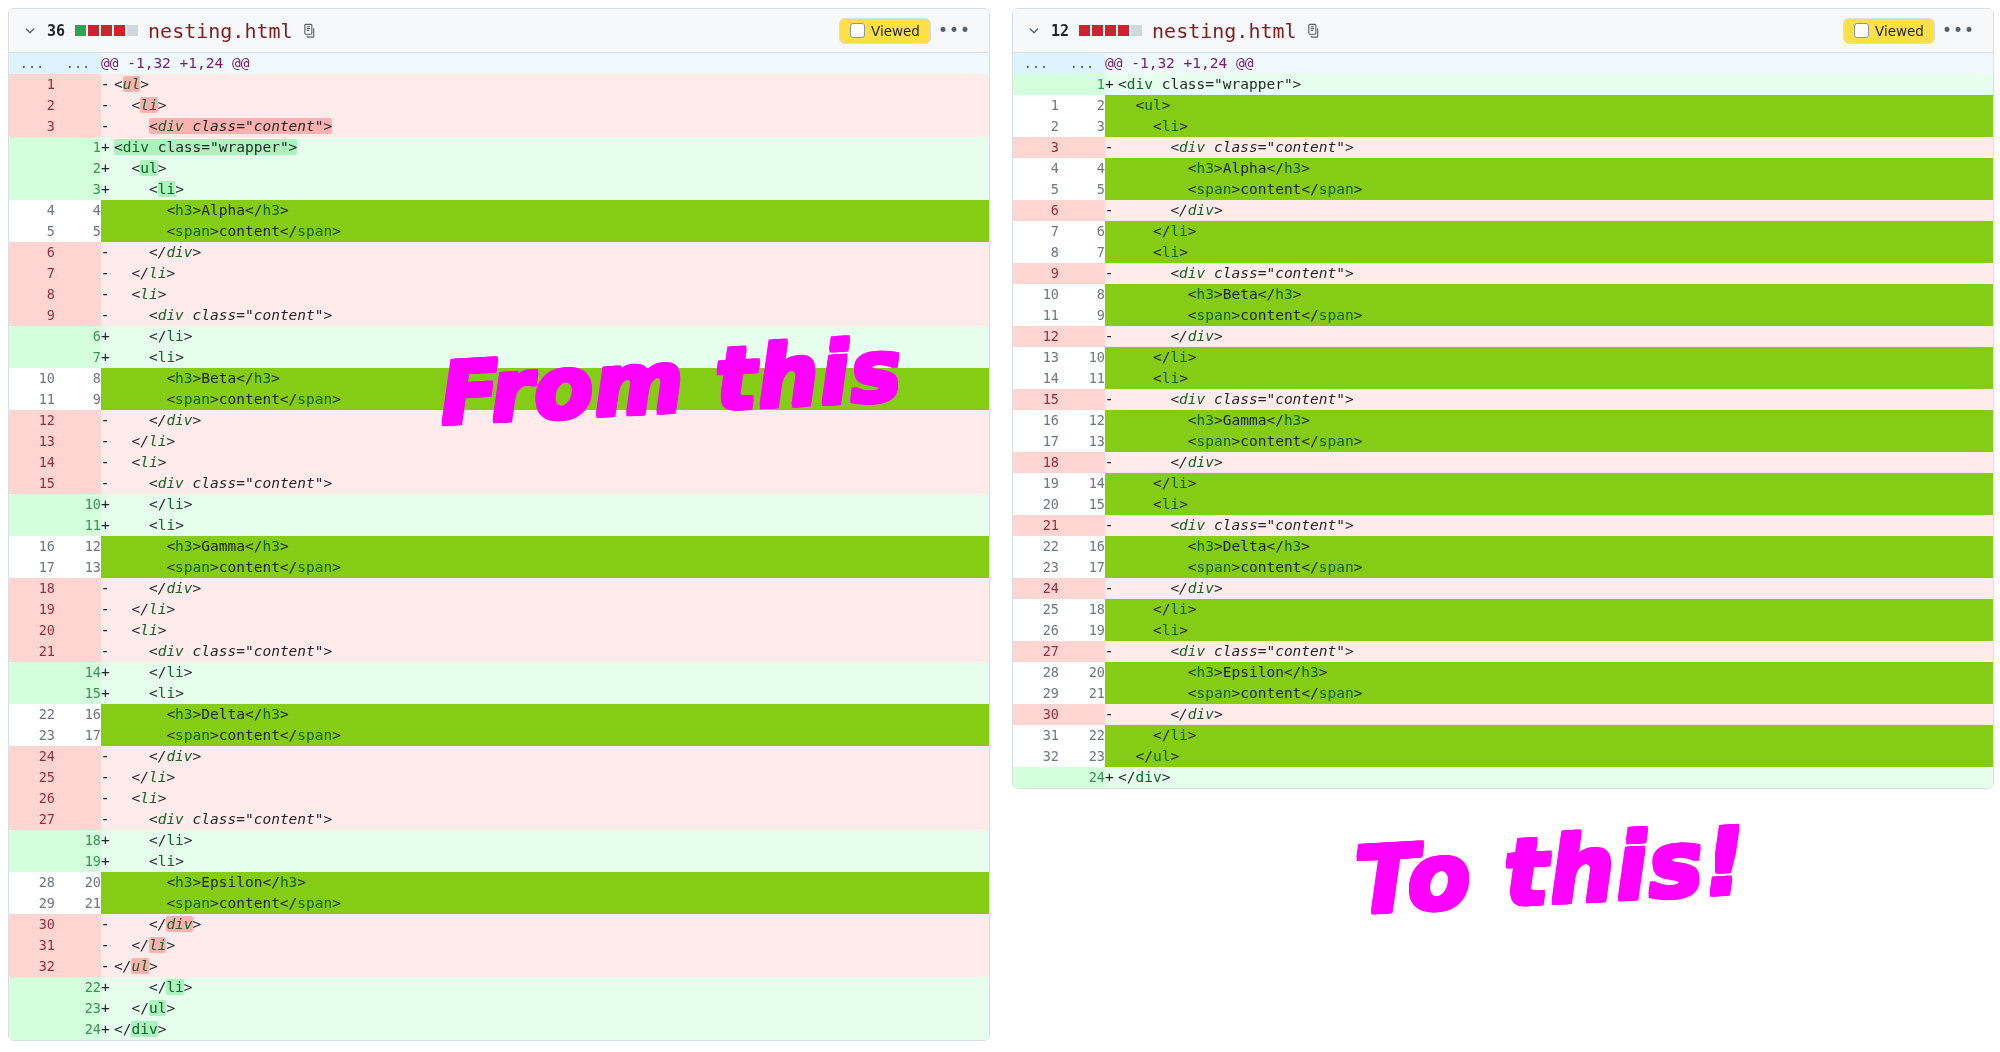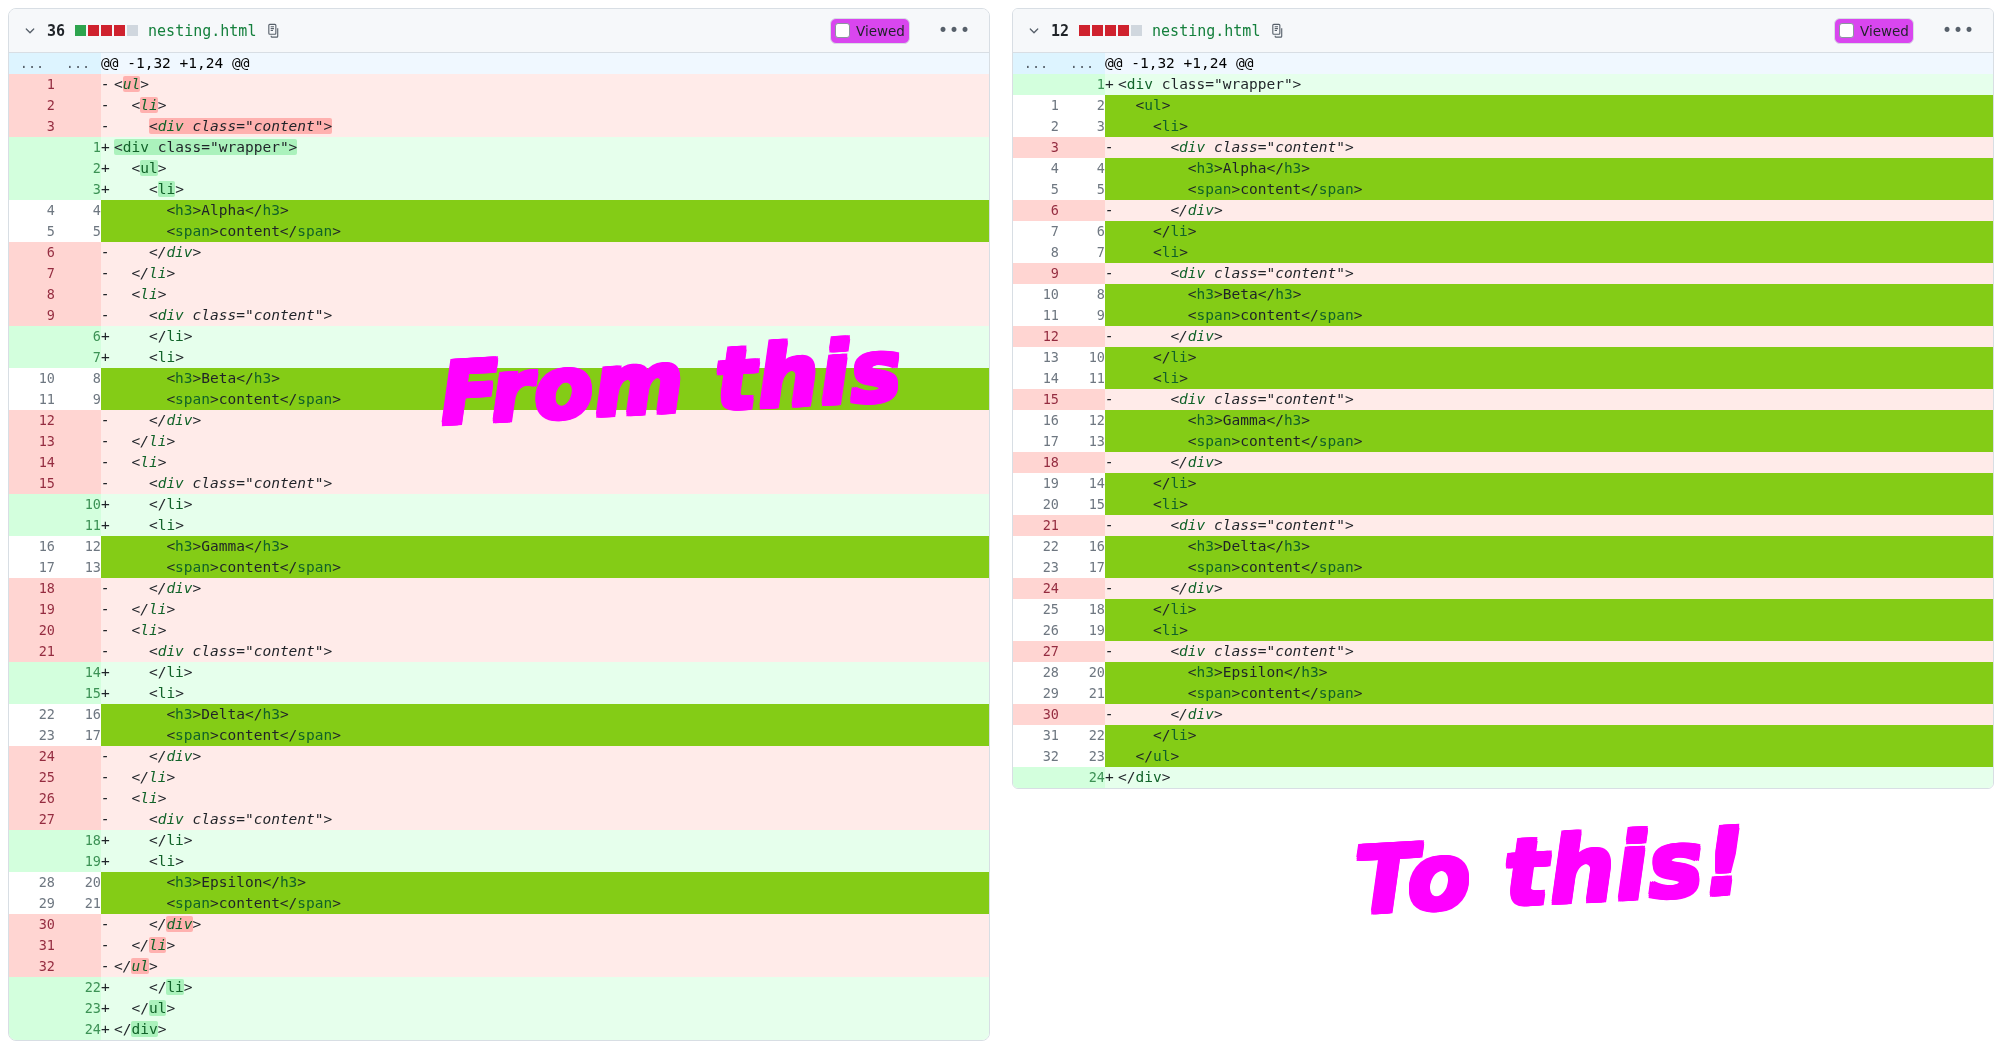--- a/index.html
+++ b/index.html
@@ -14,21 +14,21 @@
 
   
   .panel{
     position:absolute;top:8px;
     border:1px solid #d8dee4;
     border-radius:6px;
     background:#fff;
     overflow:hidden;
     box-sizing:border-box;
   }
-  .panel-left{left:8px;width:982px;border-radius:8px;}
+  .panel-left{left:8px;width:982px;}
   .panel-right{left:1012px;width:982px;}
 
   .file-header{
     height:44px;
     background:#f6f8fa;
     border-bottom:1px solid #d8dee4;
     display:flex;align-items:center;
     padding:0 12px;
     box-sizing:border-box;
   }
@@ -40,33 +40,33 @@
   .chev svg{display:block;}
   .change-count{
     font-family:"DejaVu Sans Mono","Liberation Mono",monospace;
     font-size:15px;font-weight:700;color:#1f2328;
     margin-right:10px;
   }
   .diffstat{display:flex;gap:2px;margin-right:10px;align-items:center;}
   .diffstat i{width:11px;height:11px;display:block;}
   .filename{
     font-family:"DejaVu Sans Mono","Liberation Mono",monospace;
-    font-size:15px;color:#15803d;margin-right:8px;
+    font-size:20px;color:#7f1d1d;margin-right:8px;
   }
   .copy-icon{
     width:18px;height:18px;color:#57606a;display:flex;align-items:center;justify-content:center;
   }
   .hdr-spacer{flex:1;}
   .viewed-box{
     display:flex;align-items:center;gap:6px;
     border:1px solid #d8dee4;border-radius:6px;
-    background:#d946ef;
-    padding:4px 4px;
+    background:#fde047;
+    padding:4px 10px;
     font-size:13.5px;color:#1f2328;
-    margin-right:22px;
+    margin-right:1px;
   }
   .viewed-box .cb{
     width:13px;height:13px;border:1px solid #8c959f;border-radius:3px;background:#fff;display:block;
   }
   .kebab{
     color:#57606a;font-size:17px;line-height:1;letter-spacing:1px;
     padding:2px 6px;user-select:none;
   }
 
   
@@ -89,21 +89,21 @@
   }
   td.code{
     padding-left:9px;
     color:#1f2328;
     overflow:hidden;
   }
   td.code .sign{display:inline-block;width:13px;}
 
   
   tr.hunk td.num{background:#ddf4ff;color:#57606a;text-align:center;padding-right:0;}
-  tr.hunk td.code{background:#f0f8ff;color:#000000;}
+  tr.hunk td.code{background:#f0f8ff;color:#701a75;}
 
   
   tr.ctx td.num{background:#fff;}
   tr.ctx td.code{background:#84cc16;}
 
   
   tr.del td.num{background:#ffcecb;color:#82071e;opacity:.85;}
   tr.del td.code{background:#ffebe9;font-style:italic;}
   
   tr.add td.num{background:#ccffd8;color:#1a7f37;opacity:.85;}

